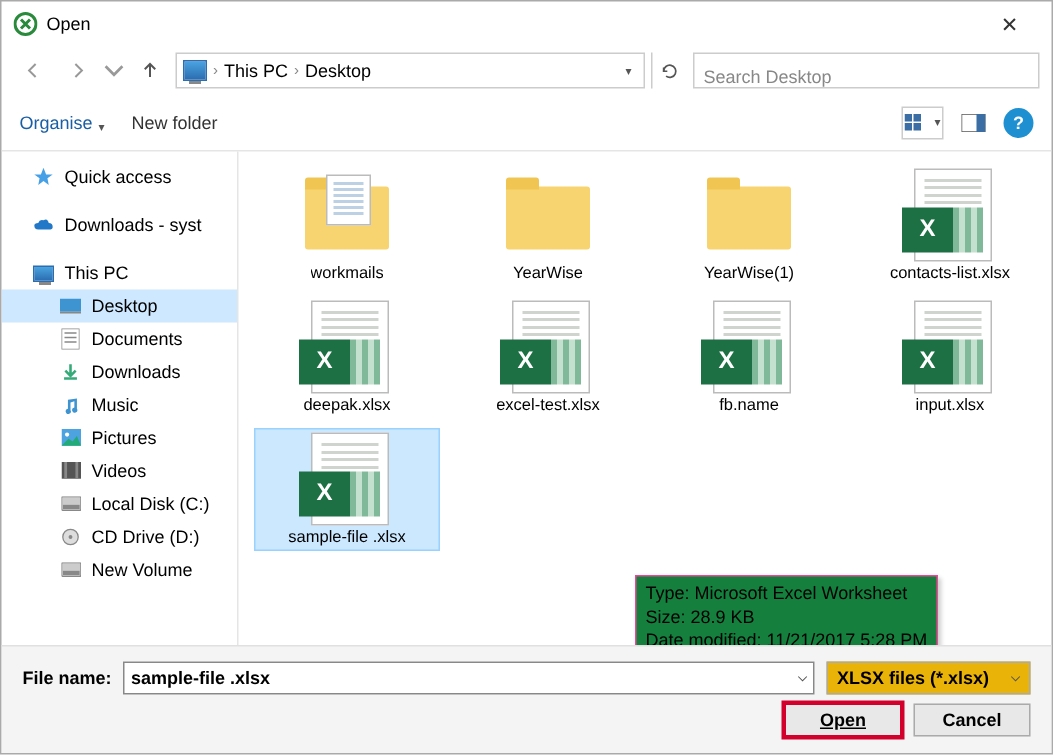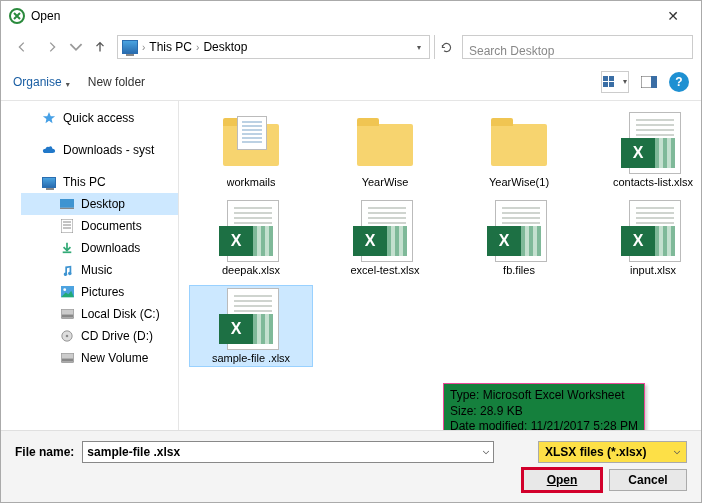--- a/index.html
+++ b/index.html
@@ -18,21 +18,21 @@
 .crumb-end { margin-left:auto; color:#555; display:flex; align-items:center; gap:6px; padding-right:4px;}
 .refresh { width:24px; height:24px; border-left:1px solid #ccc; display:flex; align-items:center; justify-content:center; color:#555;}
 .search { width:231px; height:24px; border:1px solid #ccc; padding:0 6px; display:flex; align-items:flex-end; color:#888; }
 .toolbar { height: 38px; display:flex; align-items:center; padding:0 12px; border-bottom:1px solid #e5e5e5; gap:18px;}
 .toolbar .org { color:#1a5ea3; display:flex; align-items:flex-end; gap:4px;}
 .toolbar .newf { color:#333; }
 .toolbar .right-tools { margin-left:auto; display:flex; align-items:center; gap:6px;}
 .tool-btn { width:28px; height:22px; border:1px solid transparent; display:flex; align-items:center; justify-content:center; color:#444;}
 .tool-btn.view { border:1px solid #ccc; }
 .help-btn { width:20px; height:20px; border-radius:50%; background:#1e90d2; color:#fff; display:flex; align-items:center; justify-content:center; font-weight:bold; font-size:12px;}
-.content { display:flex; height: calc(100% - 30px - 32px - 38px - 72px); margin-left: 20px; }
+.content { display:flex; height: calc(100% - 30px - 32px - 38px - 72px); }
 .sidebar { width:158px; border-right:1px solid #e5e5e5; padding:6px 0; overflow:hidden;}
 .side-item { display:flex; align-items:center; height:22px; padding-left:20px; gap:6px; white-space:nowrap;}
 .side-item.indent { padding-left:38px;}
 .side-item.selected { background:#cde8ff; }
 .side-icon { width:16px; height:14px; flex-shrink:0; display:flex; align-items:center; justify-content:center;}
 .tree-sep { height:10px; }
 .file-area { flex:1; padding:8px 10px; overflow:auto; position:relative;}
 .file-grid { display:grid; grid-template-columns: repeat(4, 124px); gap: 6px 10px; }
 .file-item { width:124px; display:flex; flex-direction:column; align-items:center; padding:4px 2px 2px; border:1px solid transparent; text-align:center;}
 .file-item.selected { background:#cce8ff; border:1px solid #99d1ff;}
@@ -43,21 +43,21 @@
 .page-shape::after{content:''; position:absolute; top:6px; left:6px; right:6px; height:30px; background:repeating-linear-gradient(#cfd4cf 0 2px, transparent 2px 5px);}
 .xl-badge { position:absolute; width:34px; height:30px; background:#1d7044; left:2px; top:24px; display:flex; align-items:center; justify-content:center;}
 .xl-badge::before{content:'X'; color:#fff; font-weight:bold; font-size:16px; font-family:Arial;}
 .xl-badge::after{content:''; position:absolute; right:-20px; top:0; width:20px; height:30px; background:repeating-linear-gradient(90deg,#7fb999 0 4px, #c4e0cf 4px 8px);}
 .file-label { font-size:11px; color:#000; max-width:118px; overflow:hidden; white-space:nowrap; text-overflow:ellipsis;}
 .tooltip { position:absolute; left:264px; top:282px; background:#15803d; border:1px solid #ec4899; padding:4px 6px; font-size:11px; line-height:1.3; z-index:5; box-shadow: 2px 2px 3px rgba(0,0,0,0.2);}
 .footer { position:absolute; bottom:0; left:0; right:0; height:72px; border-top:1px solid #e0e0e0; background:#f4f4f4;font-weight:bold;}
 .fname-row { display:flex; align-items:center; padding:10px 14px 6px; gap:8px;}
 .fname-row label { white-space:nowrap;}
 .fname-input { flex:1; height:22px; border:1px solid #888; padding:0 4px; background:#fff; display:flex; align-items:center; justify-content:space-between;}
-.filter { width:149px; height:22px; border:1px solid #aaa; background:#fde047; display:flex; align-items:center; padding:0 6px; justify-content:space-between;margin-left:36px;}
+.filter { width:136px; height:22px; border:1px solid #aaa; background:#eab308; display:flex; align-items:center; padding:0 6px; justify-content:space-between;}
 .btn-row { display:flex; justify-content:flex-end; padding:0 14px; gap:8px;}
 .dlg-btn { width:78px; height:22px; border:1px solid #aaa; background:#e8e8e8; display:flex; align-items:center; justify-content:center;}
 .dlg-btn.open { outline:3px solid #d2002b; outline-offset:-1px;}
 .drop-caret { font-size:8px; color:#555;}
 .sheet-in-folder { position:absolute; left:14px; top:-8px; width:30px; height:34px; background:#fff; border:1px solid #bbb;}
 .sheet-in-folder::after{content:'';position:absolute;top:4px;left:4px;right:4px;bottom:4px;background:repeating-linear-gradient(#bcd1e3 0 2px, transparent 2px 4px);}
 </style>
 </head>
 <body>
 
@@ -208,20 +208,30 @@
           <svg viewBox="0 0 14 12" width="13">
             <rect width="14" height="12" fill="#4da3e0"></rect>
             <circle cx="4" cy="4" r="1.5" fill="#fff"></circle>
             <path d="M0 12 L5 7 L8 9 L11 5 L14 12 Z" fill="#2a7"></path>
           </svg>
         </span>
         <span>Pictures</span>
       </div>
     <div class="side-item indent">
         <span class="side-icon">
+          <svg viewBox="0 0 14 12" width="13">
+            <rect width="14" height="12" fill="#555"></rect>
+            <rect x="2" width="2" height="12" fill="#888"></rect>
+            <rect x="10" width="2" height="12" fill="#888"></rect>
+          </svg>
+        </span>
+        <span>Videos</span>
+      </div>
+    <div class="side-item indent">
+        <span class="side-icon">
           <svg viewBox="0 0 14 10" width="13">
             <rect width="14" height="10" rx="1" fill="#ccc" stroke="#888"></rect>
             <rect x="1" y="6" width="12" height="3" fill="#888"></rect>
           </svg>
         </span>
         <span>Local Disk (C:)</span>
       </div>
     <div class="side-item indent">
         <span class="side-icon">
           <svg viewBox="0 0 14 14" width="12">
@@ -283,21 +293,21 @@
             <div class="page-shape"></div>
             <div class="xl-badge"></div>
           </div>
           <div class="file-label">excel-test.xlsx</div>
         </div>
       <div class="file-item">
           <div class="file-thumb">
             <div class="page-shape"></div>
             <div class="xl-badge"></div>
           </div>
-          <div class="file-label">fb.files</div>
+          <div class="file-label">fb.name</div>
         </div>
       <div class="file-item">
           <div class="file-thumb">
             <div class="page-shape"></div>
             <div class="xl-badge"></div>
           </div>
           <div class="file-label">input.xlsx</div>
         </div>
       <div class="file-item selected">
           <div class="file-thumb">

